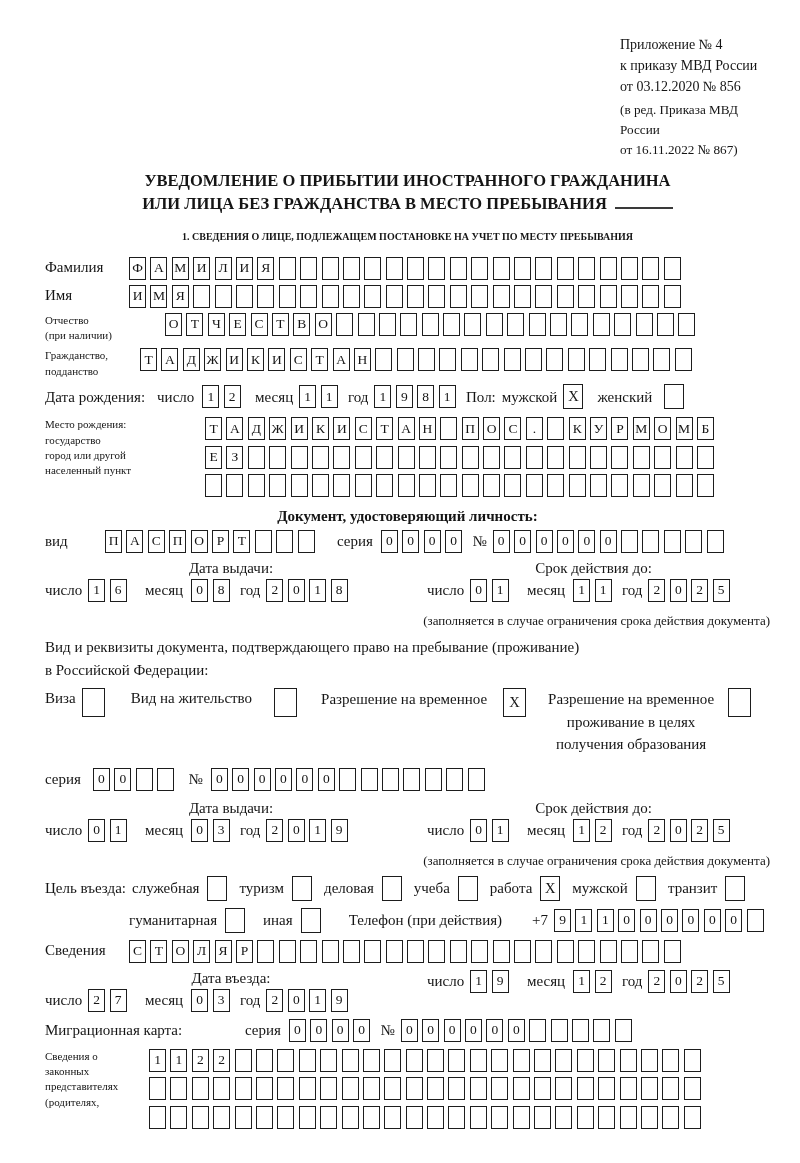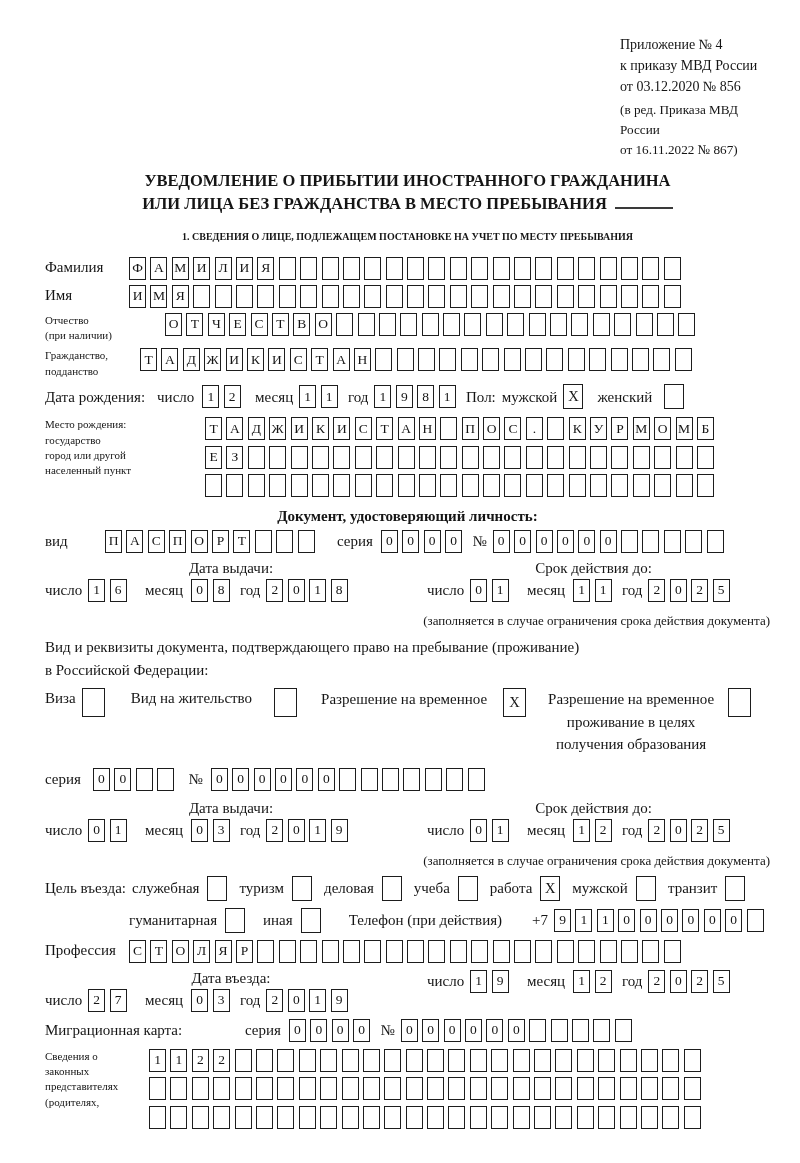--- a/index.html
+++ b/index.html
@@ -549,21 +549,21 @@
         <span class="cell">0</span>
         <span class="cell">0</span>
         <span class="cell">0</span>
         <span class="cell">0</span>
         <span class="cell">0</span>
         <span class="cell"></span>
       </span>
   </div>
 
   <div class="frow" style="margin-bottom:7px">
-    <span class="lbl w84">Профессия</span>
+    <span class="lbl w84">Сведения</span>
     <span class="cells">
         <span class="cell">С</span>
         <span class="cell">Т</span>
         <span class="cell">О</span>
         <span class="cell">Л</span>
         <span class="cell">Я</span>
         <span class="cell">Р</span>
         <span class="cell"></span>
         <span class="cell"></span>
         <span class="cell"></span>

